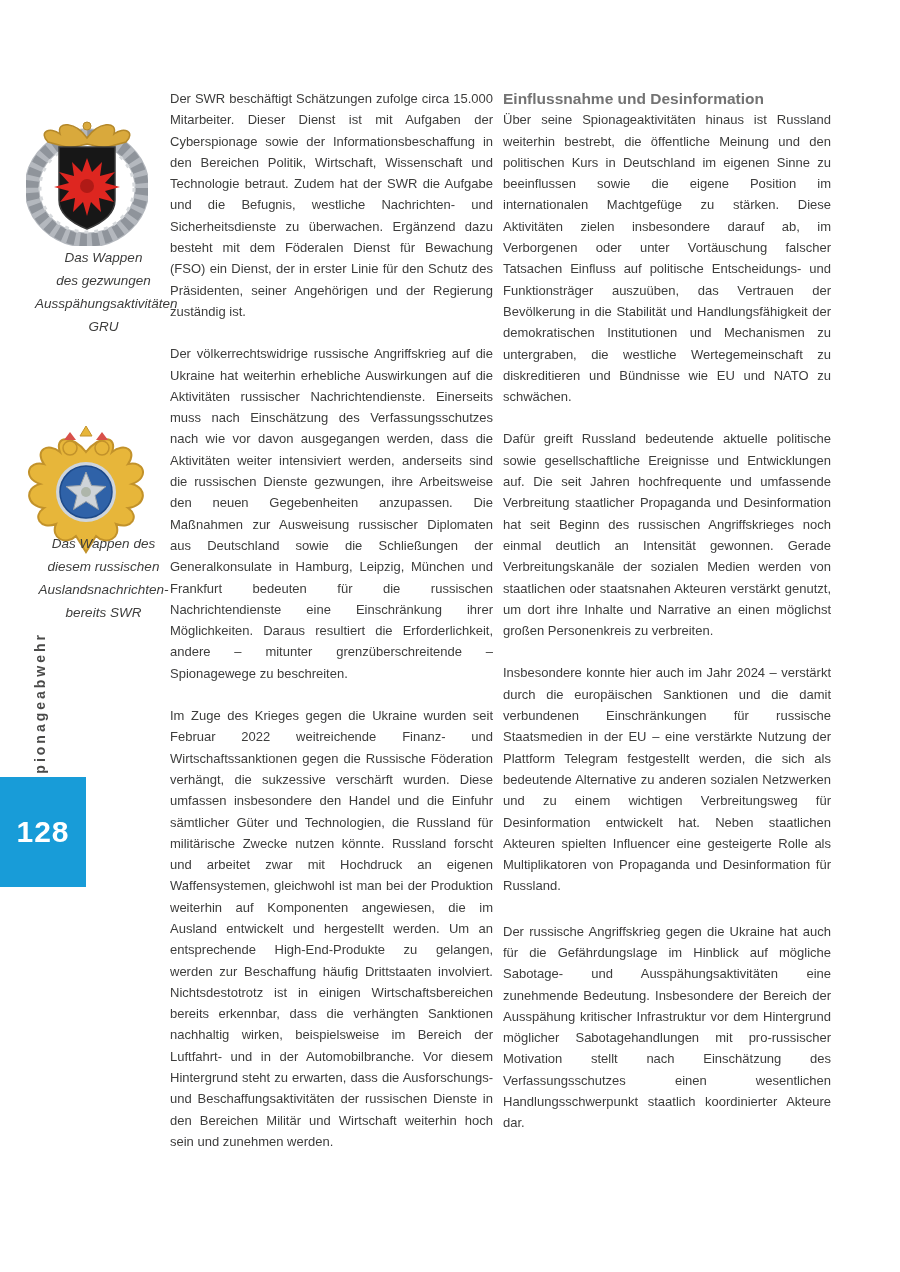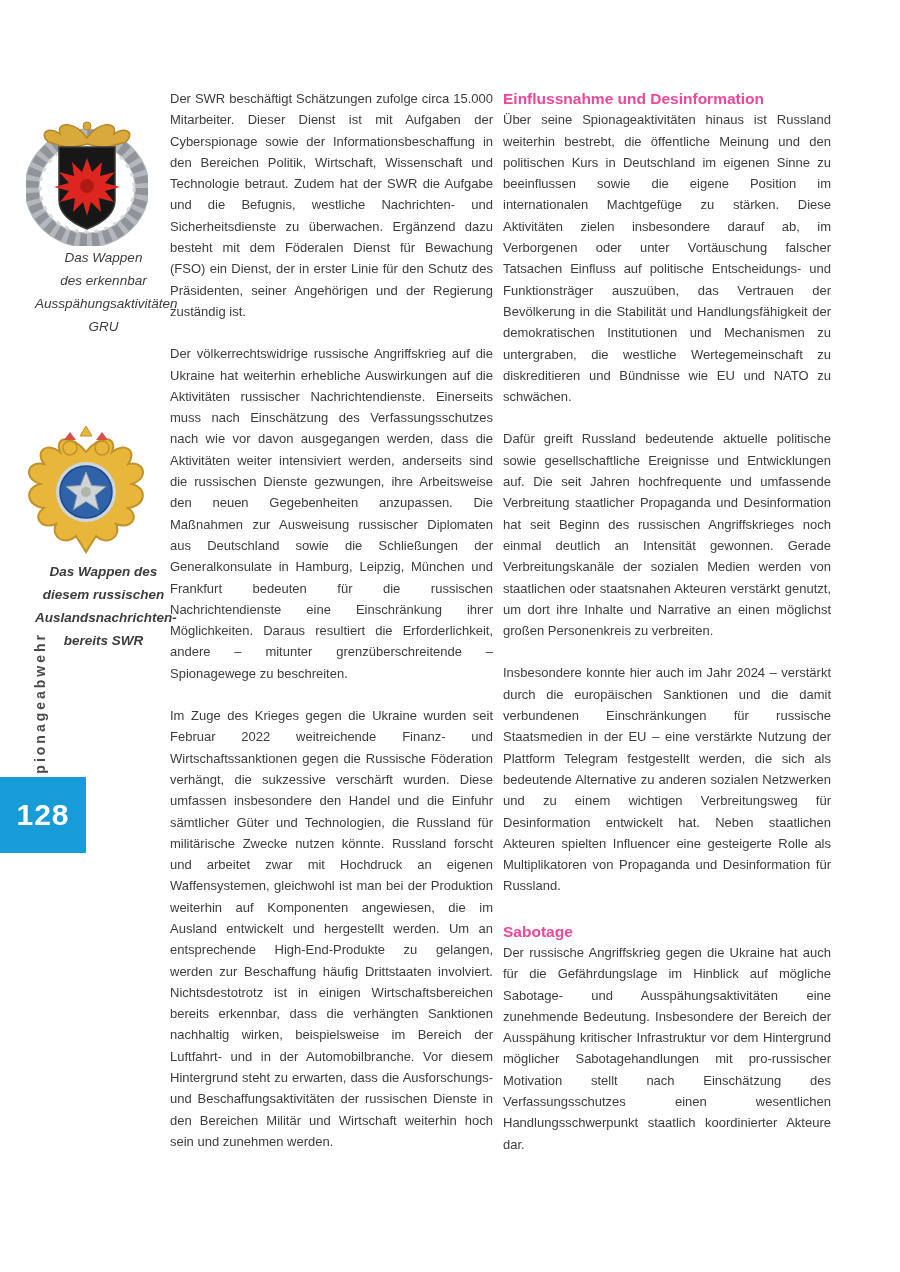--- a/index.html
+++ b/index.html
@@ -18,33 +18,33 @@
   .emblem-swr{left:20px;top:426px;width:132px;height:136px;}
 
   .emblem-caption{
     position:absolute;left:0;width:172px;
     text-align:center;
     font-style:italic;
     font-size:13.5px;line-height:23px;
     color:#3d3d3c;
   }
   .caption-gru{top:246px;}
-  .caption-swr{top:560px;font-weight:bold;}
+  .caption-swr{top:532px;}
   .emblem-caption span{display:block;padding-left:35px;}
 
   .side-label{
     position:absolute;left:26px;top:642px;height:134px;width:28px;
     writing-mode:vertical-rl;transform:rotate(180deg);
     font-size:14px;font-weight:bold;letter-spacing:3px;
     color:#4a4a49;
     display:flex;align-items:center;justify-content:center;
   }
 
   .page-number-block{
-    position:absolute;left:0;top:777px;width:86px;height:76px;
+    position:absolute;left:0;top:777px;width:86px;height:110px;
     background:#189cd8;
     display:flex;align-items:center;justify-content:center;
   }
   .page-number-block .num{
     color:#ffffff;font-size:30px;font-weight:bold;letter-spacing:1px;
   }
 
   
   .columns{
     position:absolute;left:170px;top:88px;width:661px;
@@ -58,21 +58,21 @@
     font-size:13px;line-height:21.3px;
     text-align:justify;
     color:#3d3d3c;
     hyphens:auto;
     -webkit-hyphens:auto;
   }
   .col h3{
     margin:0;
     font-size:15.5px;line-height:21.3px;
     font-weight:bold;
-    color:#ec4899;
+    color:#737373;
   }
   .section + .section{margin-top:24px;}
 </style>
 </head>
 <body>
 
 <div class="page">
 
   <div class="emblem emblem-gru">
     <svg viewBox="0 0 122 132" width="122" height="132" aria-hidden="true">
@@ -85,21 +85,21 @@
       <circle cx="61" cy="12" r="4" fill="#d9a93c" stroke="#b4882a"></circle>
 
       <path d="M33 33 L89 33 L89 86 Q89 104 61 115 Q33 104 33 86 Z" fill="#171717" stroke="#3a3a3a" stroke-width="1.5"></path>
 
       <polygon fill="#de2620" points="61,44 66,58 76,48 74,62 89,58 79,69 94,73 79,77 88,88 73,84 75,98 65,88 61,102 57,88 47,98 49,84 34,88 43,77 28,73 43,69 33,58 48,62 46,48 56,58"></polygon>
       <circle cx="61" cy="72" r="7" fill="#b01a16"></circle>
     </svg>
   </div>
   <div class="emblem-caption caption-gru">
     <span>Das Wappen</span>
-    <span>des erkennbar</span>
+    <span>des gezwungen</span>
     <span>Ausspähungsaktivitäten</span>
     <span>GRU</span>
   </div>
 
   <div class="emblem emblem-swr">
     <svg viewBox="0 0 132 136" width="132" height="136" aria-hidden="true">
 
       <path d="M66 26 C52 8, 34 10, 40 26 C28 16, 14 24, 24 38 C8 34, 2 52, 20 58 C4 62, 6 80, 24 82 C12 90, 20 104, 36 98 C30 112, 46 120, 56 110 L66 126 L76 110 C86 120, 102 112, 96 98 C112 104, 120 90, 108 82 C126 80, 128 62, 112 58 C130 52, 124 34, 108 38 C118 24, 104 16, 92 26 C98 10, 80 8, 66 26 Z" fill="#e7b63a" stroke="#c2922a" stroke-width="2"></path>
 
       <circle cx="50" cy="22" r="7" fill="#e7b63a" stroke="#c2922a" stroke-width="1.5"></circle>
@@ -136,19 +136,18 @@
     </div>
 
     <div class="col right">
       <div class="section">
         <h3>Einflussnahme und Desinformation</h3>
         <p>Über seine Spionageaktivitäten hinaus ist Russland weiterhin bestrebt, die öffentliche Meinung und den politischen Kurs in Deutschland im eigenen Sinne zu beeinflussen sowie die eigene Position im internationalen Machtgefüge zu stärken. Diese Aktivitäten zielen insbesondere darauf ab, im Verborgenen oder unter Vortäuschung falscher Tatsachen Einfluss auf politische Entscheidungs- und Funktionsträger auszuüben, das Vertrauen der Bevölkerung in die Stabilität und Handlungsfähigkeit der demokratischen Institutionen und Mechanismen zu untergraben, die westliche Wertegemeinschaft zu diskreditieren und Bündnisse wie EU und NATO zu schwächen.</p>
         <p>Dafür greift Russland bedeutende aktuelle politische sowie gesellschaftliche Ereignisse und Entwicklungen auf. Die seit Jahren hochfrequente und umfassende Verbreitung staatlicher Propaganda und Desinformation hat seit Beginn des russischen Angriffskrieges noch einmal deutlich an Intensität gewonnen. Gerade Verbreitungskanäle der sozialen Medien werden von staatlichen oder staatsnahen Akteuren verstärkt genutzt, um dort ihre Inhalte und Narrative an einen möglichst großen Personenkreis zu verbreiten.</p>
         <p>Insbesondere konnte hier auch im Jahr 2024 – verstärkt durch die europäischen Sanktionen und die damit verbundenen Einschränkungen für russische Staatsmedien in der EU – eine verstärkte Nutzung der Plattform Telegram festgestellt werden, die sich als bedeutende Alternative zu anderen sozialen Netzwerken und zu einem wichtigen Verbreitungsweg für Desinformation entwickelt hat. Neben staatlichen Akteuren spielten Influencer eine gesteigerte Rolle als Multiplikatoren von Propaganda und Desinformation für Russland.</p>
       </div>
       <div class="section">
-        <h3>Sabotage</h3>
         <p>Der russische Angriffskrieg gegen die Ukraine hat auch für die Gefährdungslage im Hinblick auf mögliche Sabotage- und Ausspähungsaktivitäten eine zunehmende Bedeutung. Insbesondere der Bereich der Ausspähung kritischer Infrastruktur vor dem Hintergrund möglicher Sabotagehandlungen mit pro-russischer Motivation stellt nach Einschätzung des Verfassungsschutzes einen wesentlichen Handlungsschwerpunkt staatlich koordinierter Akteure dar.</p>
       </div>
     </div>
 
   </div>
 </div>
 
 </body></html>

